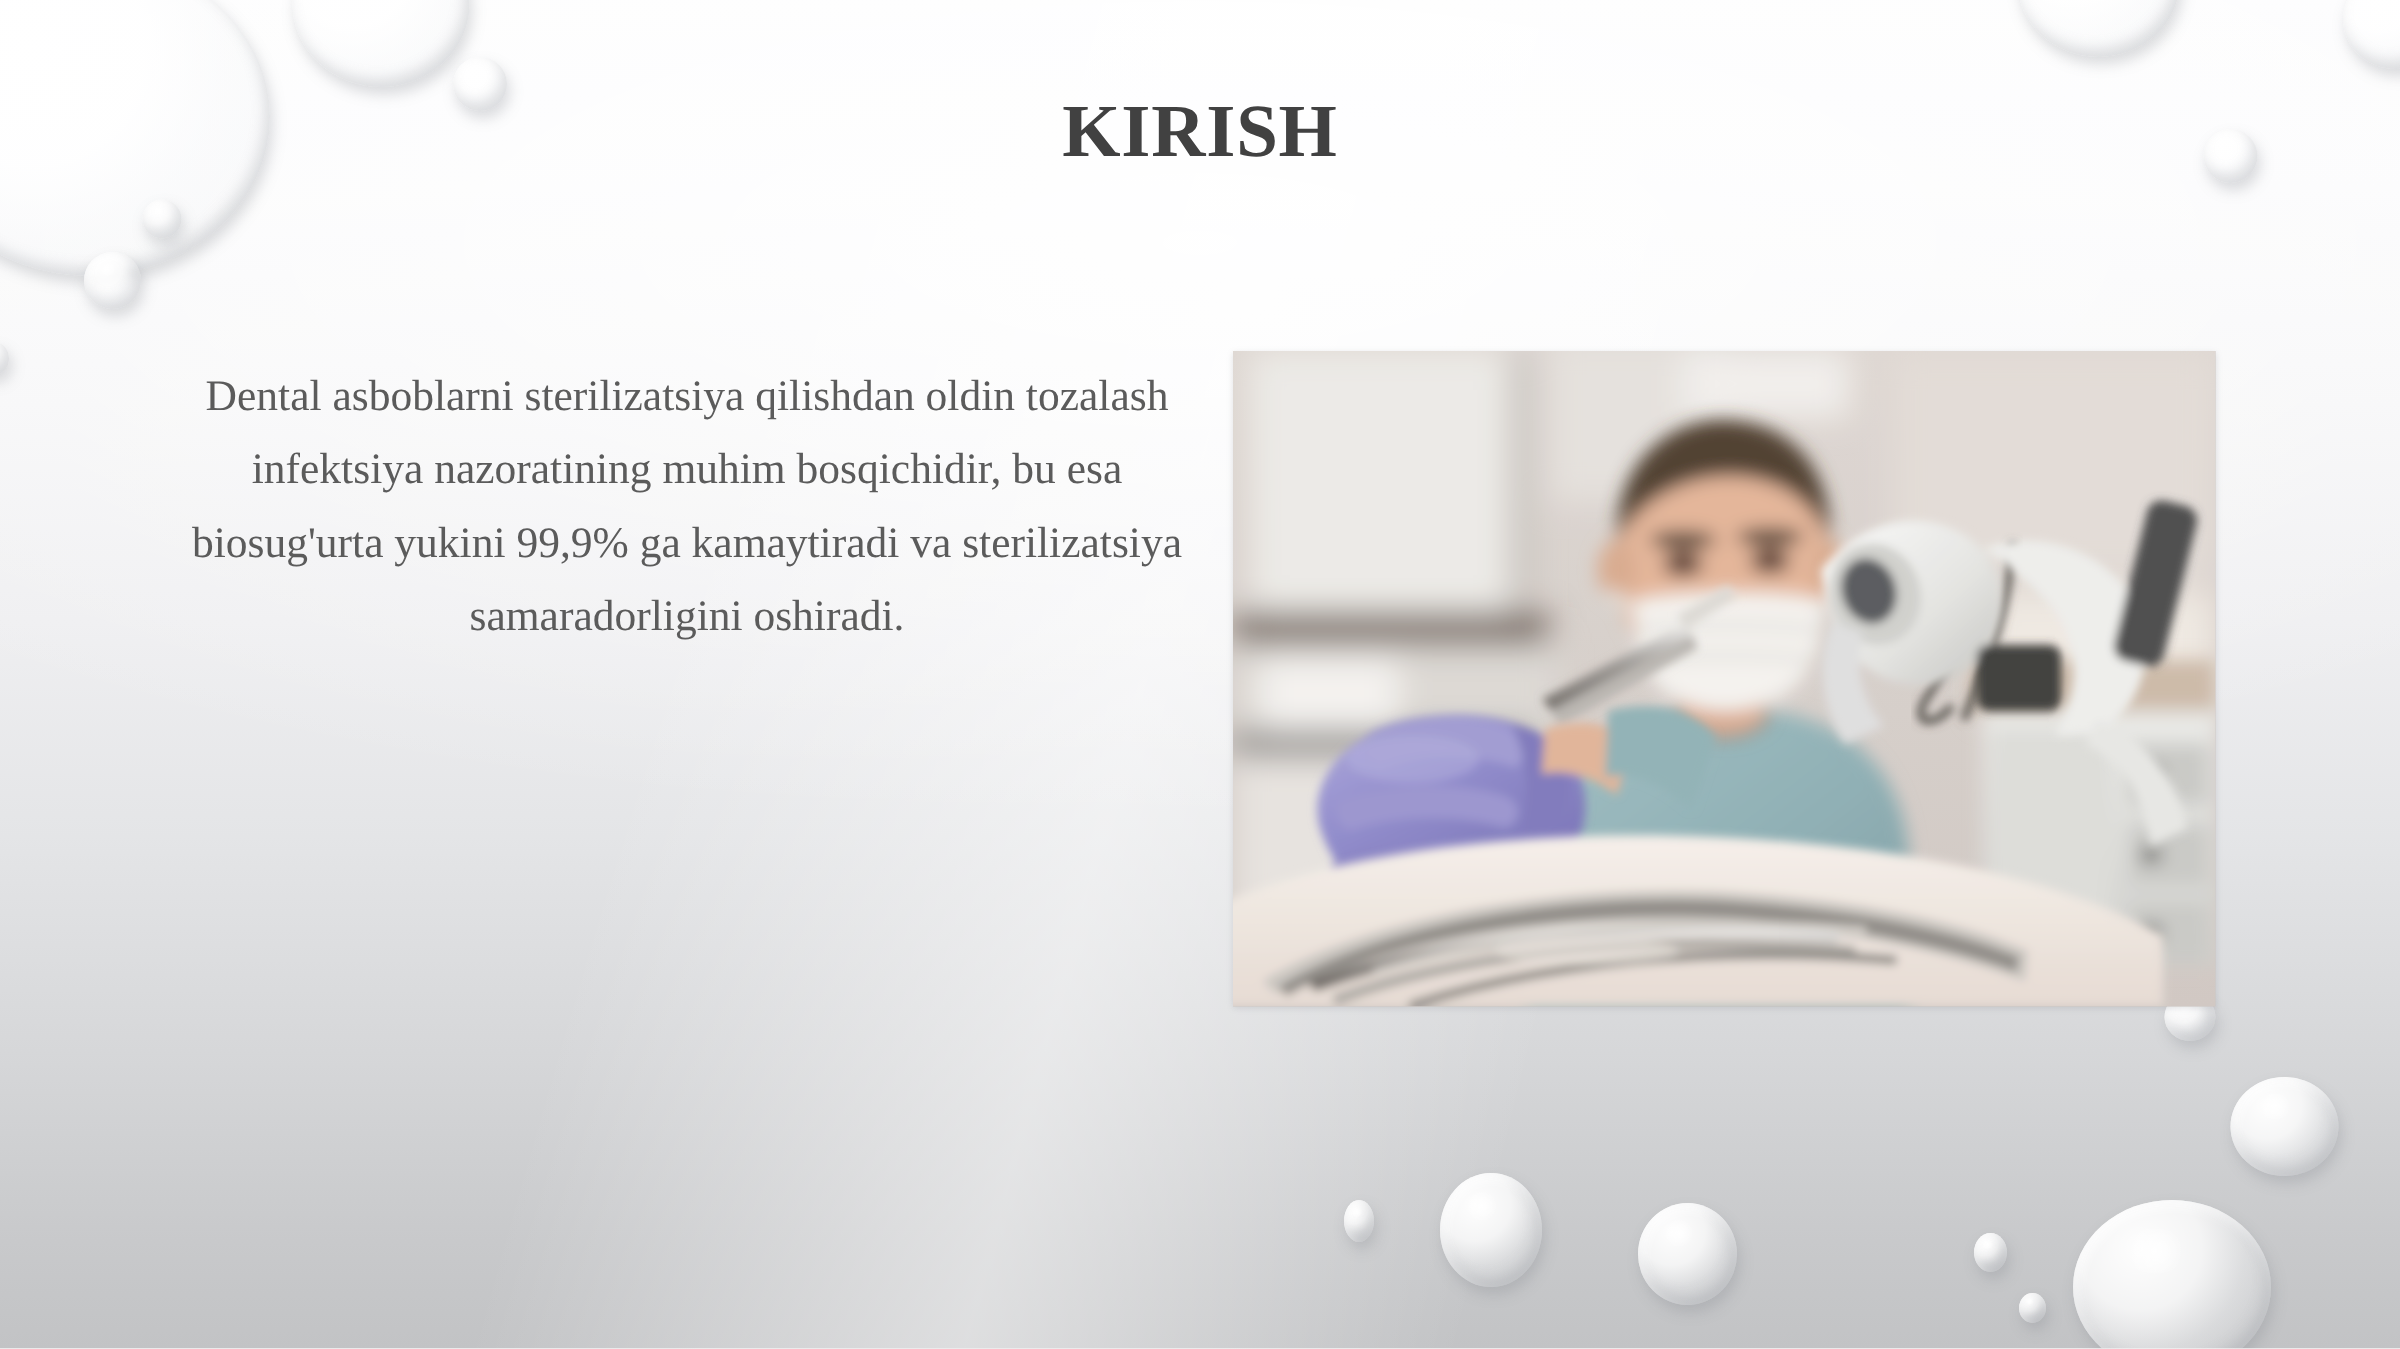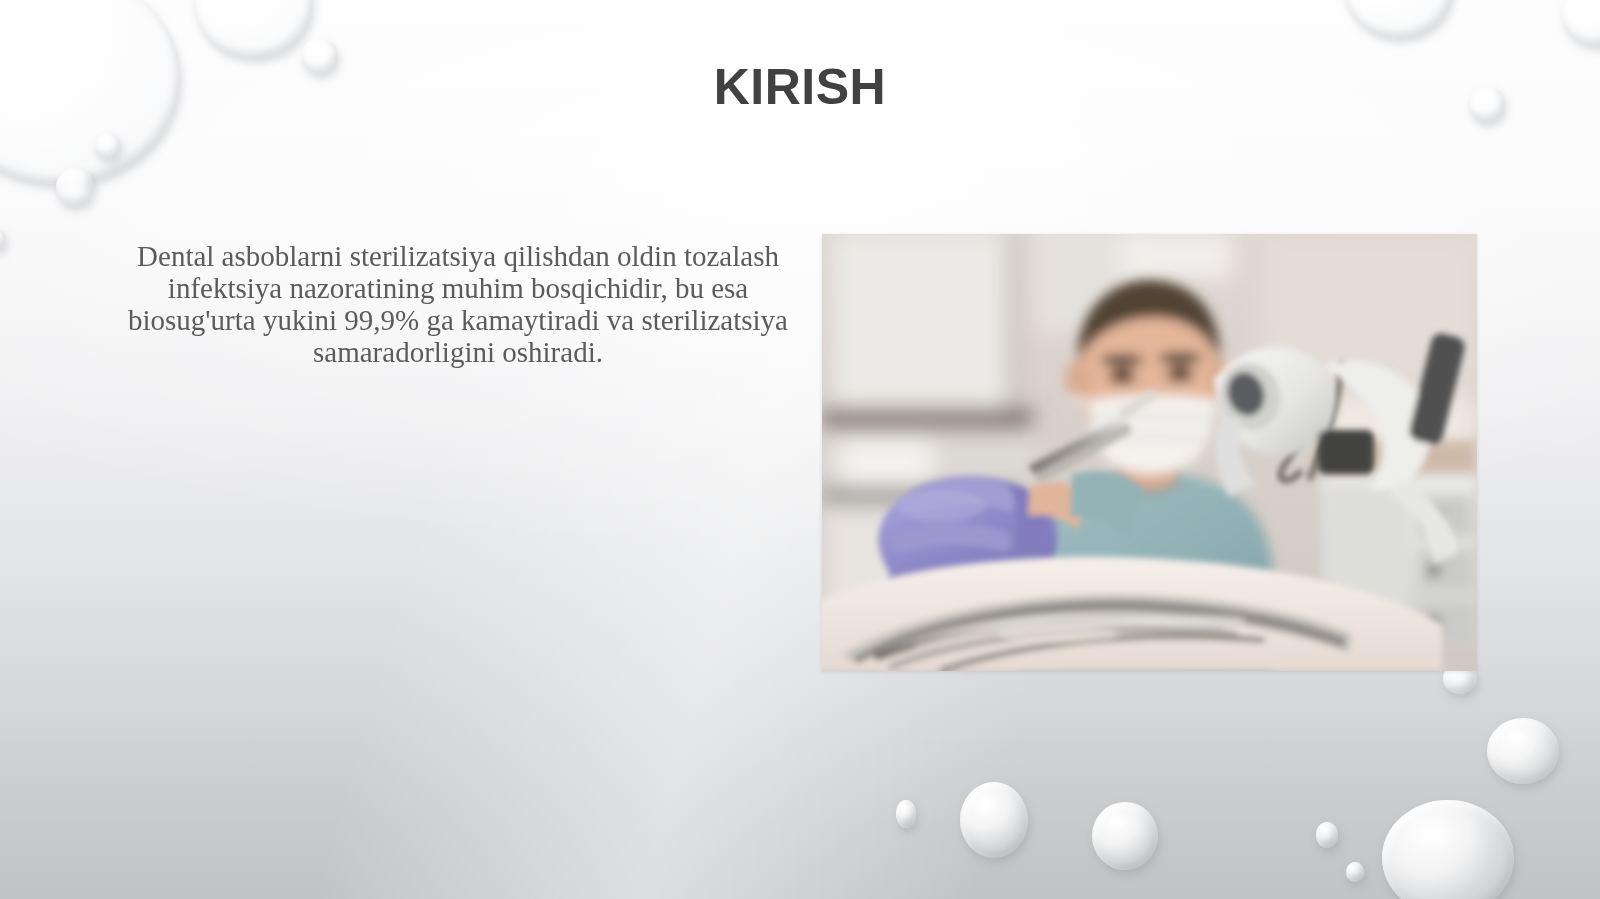--- a/index.html
+++ b/index.html
@@ -58,32 +58,32 @@
 
   
   #title{
     position:absolute;
     left:0; top:58px; width:1600px;
     text-align:center;
     font-size:50px;
     font-weight:bold;
     letter-spacing:.5px;
     color:#414141;
-    font-family:Liberation Sans, sans-serif;
+    font-family:Liberation Serif, serif;
   }
 
   
   #textcol{
     position:absolute;
     left:108px; top:240px;
     width:700px;
     text-align:center;
     color:#5b5b5b;
     font-size:29px;
-    line-height:32px;
+    line-height:49px;
     font-family:"Liberation Serif", serif;
   }
   #textcol p.gap{ height:34px; }
 
   
   #photo{
     position:absolute;
     left:822px; top:234px;
     width:655px; height:437px;
     overflow:hidden;

